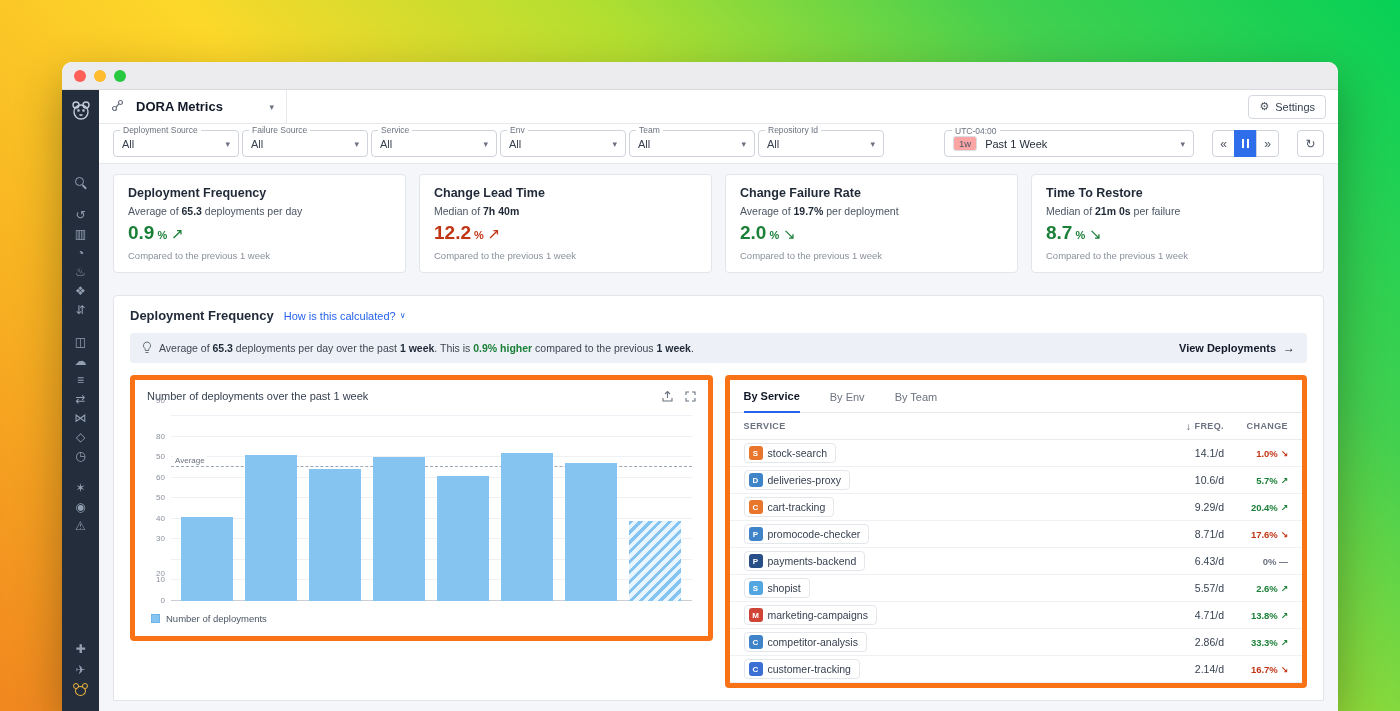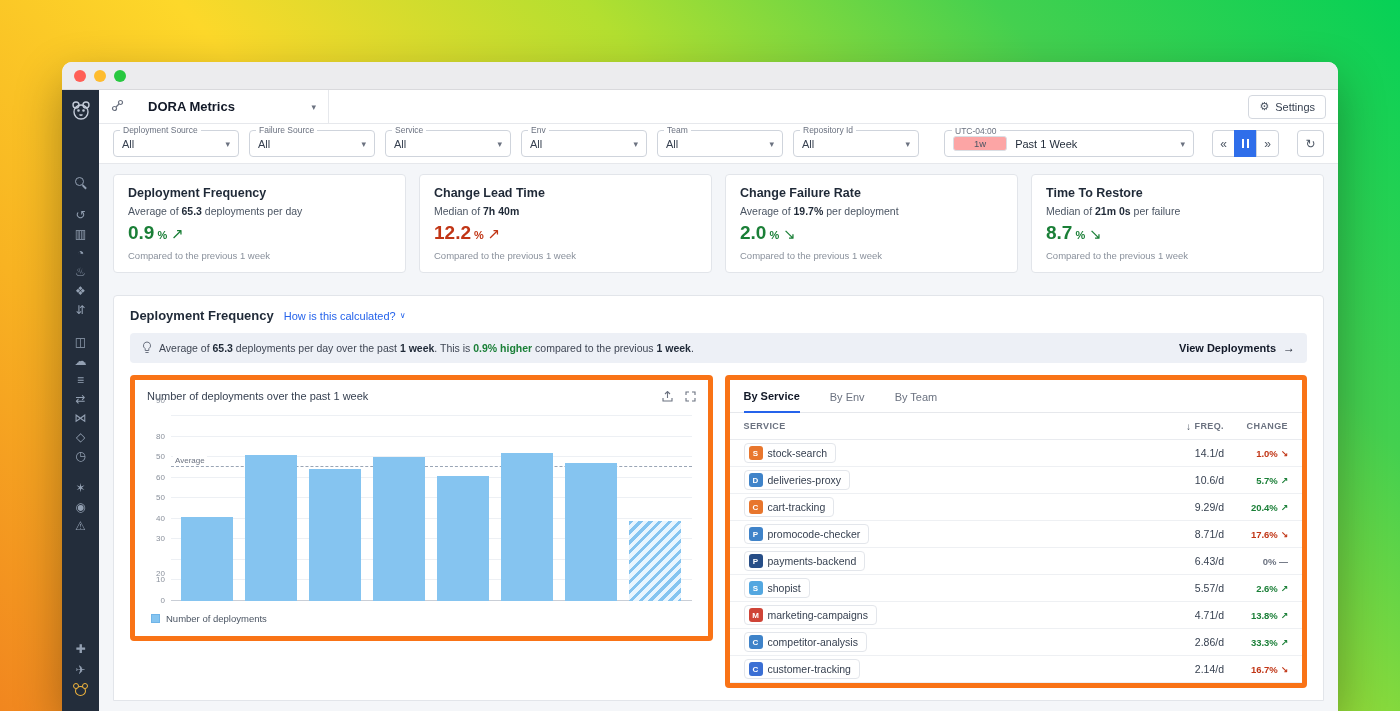--- a/index.html
+++ b/index.html
@@ -27,36 +27,36 @@
   .sb-bottom { margin-top:auto; display:flex; flex-direction:column; align-items:center; }
   .i-search { position:relative; width:11px; height:11px; display:inline-block; }
   .i-search::before { content:""; position:absolute; width:7px; height:7px; border:1.5px solid currentColor; border-radius:50%; top:0; left:0; }
   .i-search::after { content:""; position:absolute; width:5px; height:1.5px; background:currentColor; transform:rotate(45deg); bottom:1px; right:-1px; }
   .i-bear { position:relative; width:11px; height:10px; border:1.5px solid #f0b43c; border-radius:50%; display:inline-block; }
   .i-bear::before,.i-bear::after { content:""; position:absolute; width:4px; height:4px; border:1.5px solid #f0b43c; border-radius:50%; top:-4px; left:-3px; background:#232d3b; }
   .i-bear::after { left:auto; right:-3px; }
   
   .main { flex:1; display:flex; flex-direction:column; min-width:0; background:#f4f6f9; }
   .apphead { height:34px; background:#fff; border-bottom:1px solid #e6e8ec; display:flex; align-items:center; flex:none; }
-  .title-block { width:230px; height:100%; border-right:1px solid #e6e8ec; display:flex; align-items:center; gap:24px; padding:0 12px; cursor:pointer; }
+  .title-block { width:188px; height:100%; border-right:1px solid #e6e8ec; display:flex; align-items:center; gap:12px; padding:0 12px; cursor:pointer; }
   .app-title { font-size:13px; font-weight:700; color:#111827; }
   .title-block .chev { margin-left:auto; }
   .chev { color:#6b7280; font-size:9px; }
   .settings-btn { margin-left:auto; margin-right:12px; display:flex; align-items:center; gap:6px; height:24px; padding:0 10px;
     border:1px solid #d4d8df; border-radius:4px; background:#fff; font-size:11px; color:#374151; cursor:pointer; }
   .gear { font-size:11px; color:#4b5563; }
   
   .filterbar { height:40px; background:#fff; border-bottom:1px solid #e6e8ec; display:flex; align-items:center; gap:10px; padding:0 14px; flex:none; }
   .filter { position:relative; }
   .f-label { position:absolute; top:-5px; left:7px; background:#fff; padding:0 3px; font-size:8.5px; color:#6b7280; white-space:nowrap; z-index:1; }
   .f-box { width:126px; height:27px; border:1px solid #cfd4dc; border-radius:4px; background:#fff; display:flex; align-items:center; justify-content:space-between; padding:0 8px; cursor:pointer; }
   .f-val { font-size:11px; color:#374151; }
   .tpicker { position:relative; margin-left:auto; width:250px; height:27px; border:1px solid #cfd4dc; border-radius:4px; background:#fff;
     display:flex; align-items:center; gap:8px; padding:0 8px; cursor:pointer; flex:none; }
-  .chip1w { background:#fca5a5; border:1px solid #dadee4; border-radius:3px; font-size:9.5px; color:#4b5563; padding:1px 20px; }
+  .chip1w { background:#fca5a5; border:1px solid #dadee4; border-radius:3px; font-size:9.5px; color:#4b5563; padding:1px 5px; }
   .trange { font-size:11px; color:#1f2937; }
   .tpicker .chev { margin-left:auto; }
   .ctrl-seg { display:flex; margin-left:8px; flex:none; }
   .cbtn { width:23px; height:27px; border:1px solid #cfd4dc; background:#fff; color:#4b5563; font-size:12px;
     display:flex; align-items:center; justify-content:center; cursor:pointer; margin-left:-1px; }
   .cbtn:first-child { border-radius:4px 0 0 4px; margin-left:0; }
   .cbtn:last-child { border-radius:0 4px 4px 0; }
   .cbtn.pause { background:#2f6eea; border-color:#2f6eea; }
   .pause-bars { width:7px; height:9px; border-left:2px solid #fff; border-right:2px solid #fff; }
   .refresh-btn { margin-left:8px; width:27px; height:27px; border:1px solid #cfd4dc; border-radius:4px; background:#fff; color:#4b5563; font-size:12px;
@@ -227,21 +227,21 @@
           <span class="app-title">DORA Metrics</span>
           <span class="chev">▾</span>
         </div>
         <button class="settings-btn">
           <span class="gear">⚙</span>
           <span>Settings</span>
         </button>
       </div>
 
       <div class="filterbar">
-        <div id="filters" style="display:flex;gap:10px;">
+        <div id="filters" style="display:flex;gap:3px;">
             <div class="filter">
               <span class="f-label">Deployment Source</span>
               <div class="f-box">
                 <span class="f-val">All</span>
                 <span class="chev">▾</span>
               </div>
             </div>
             <div class="filter">
               <span class="f-label">Failure Source</span>
               <div class="f-box">

